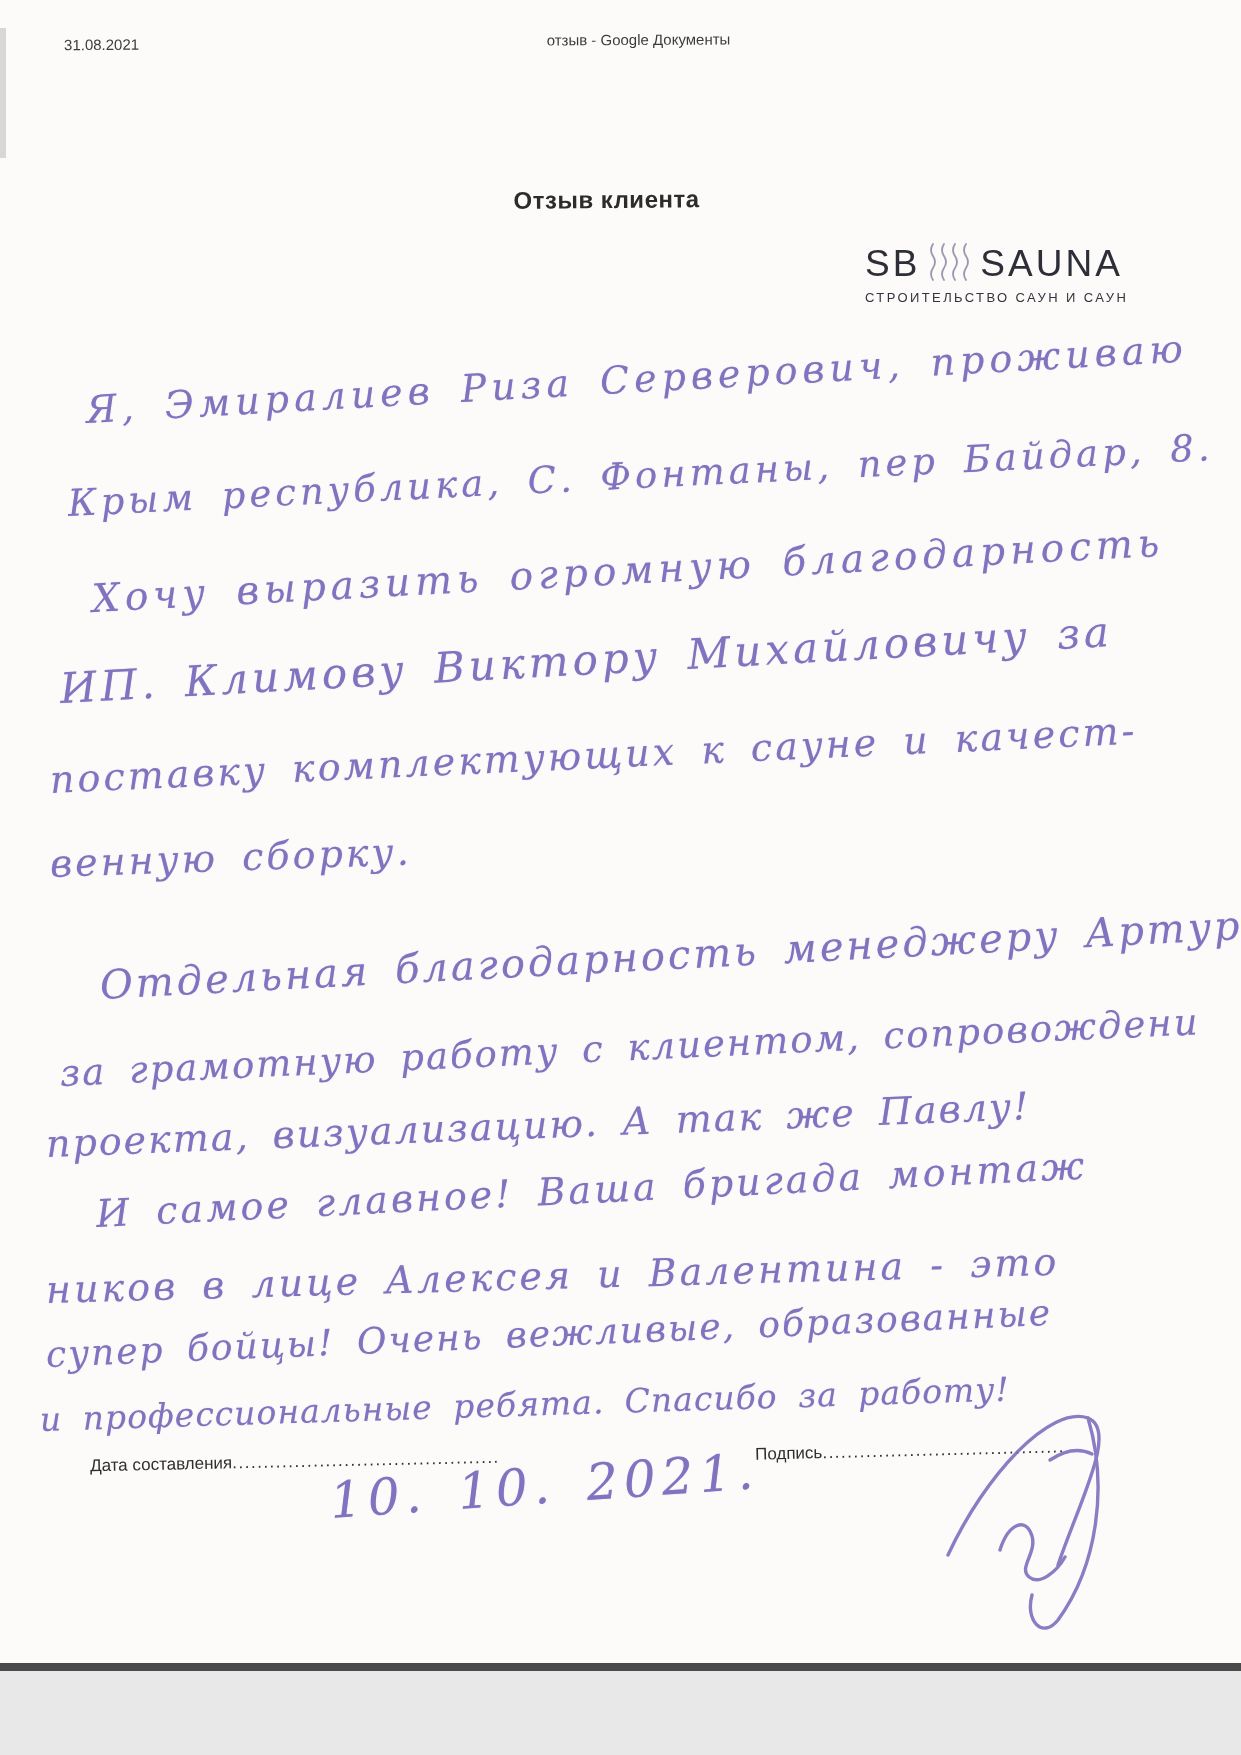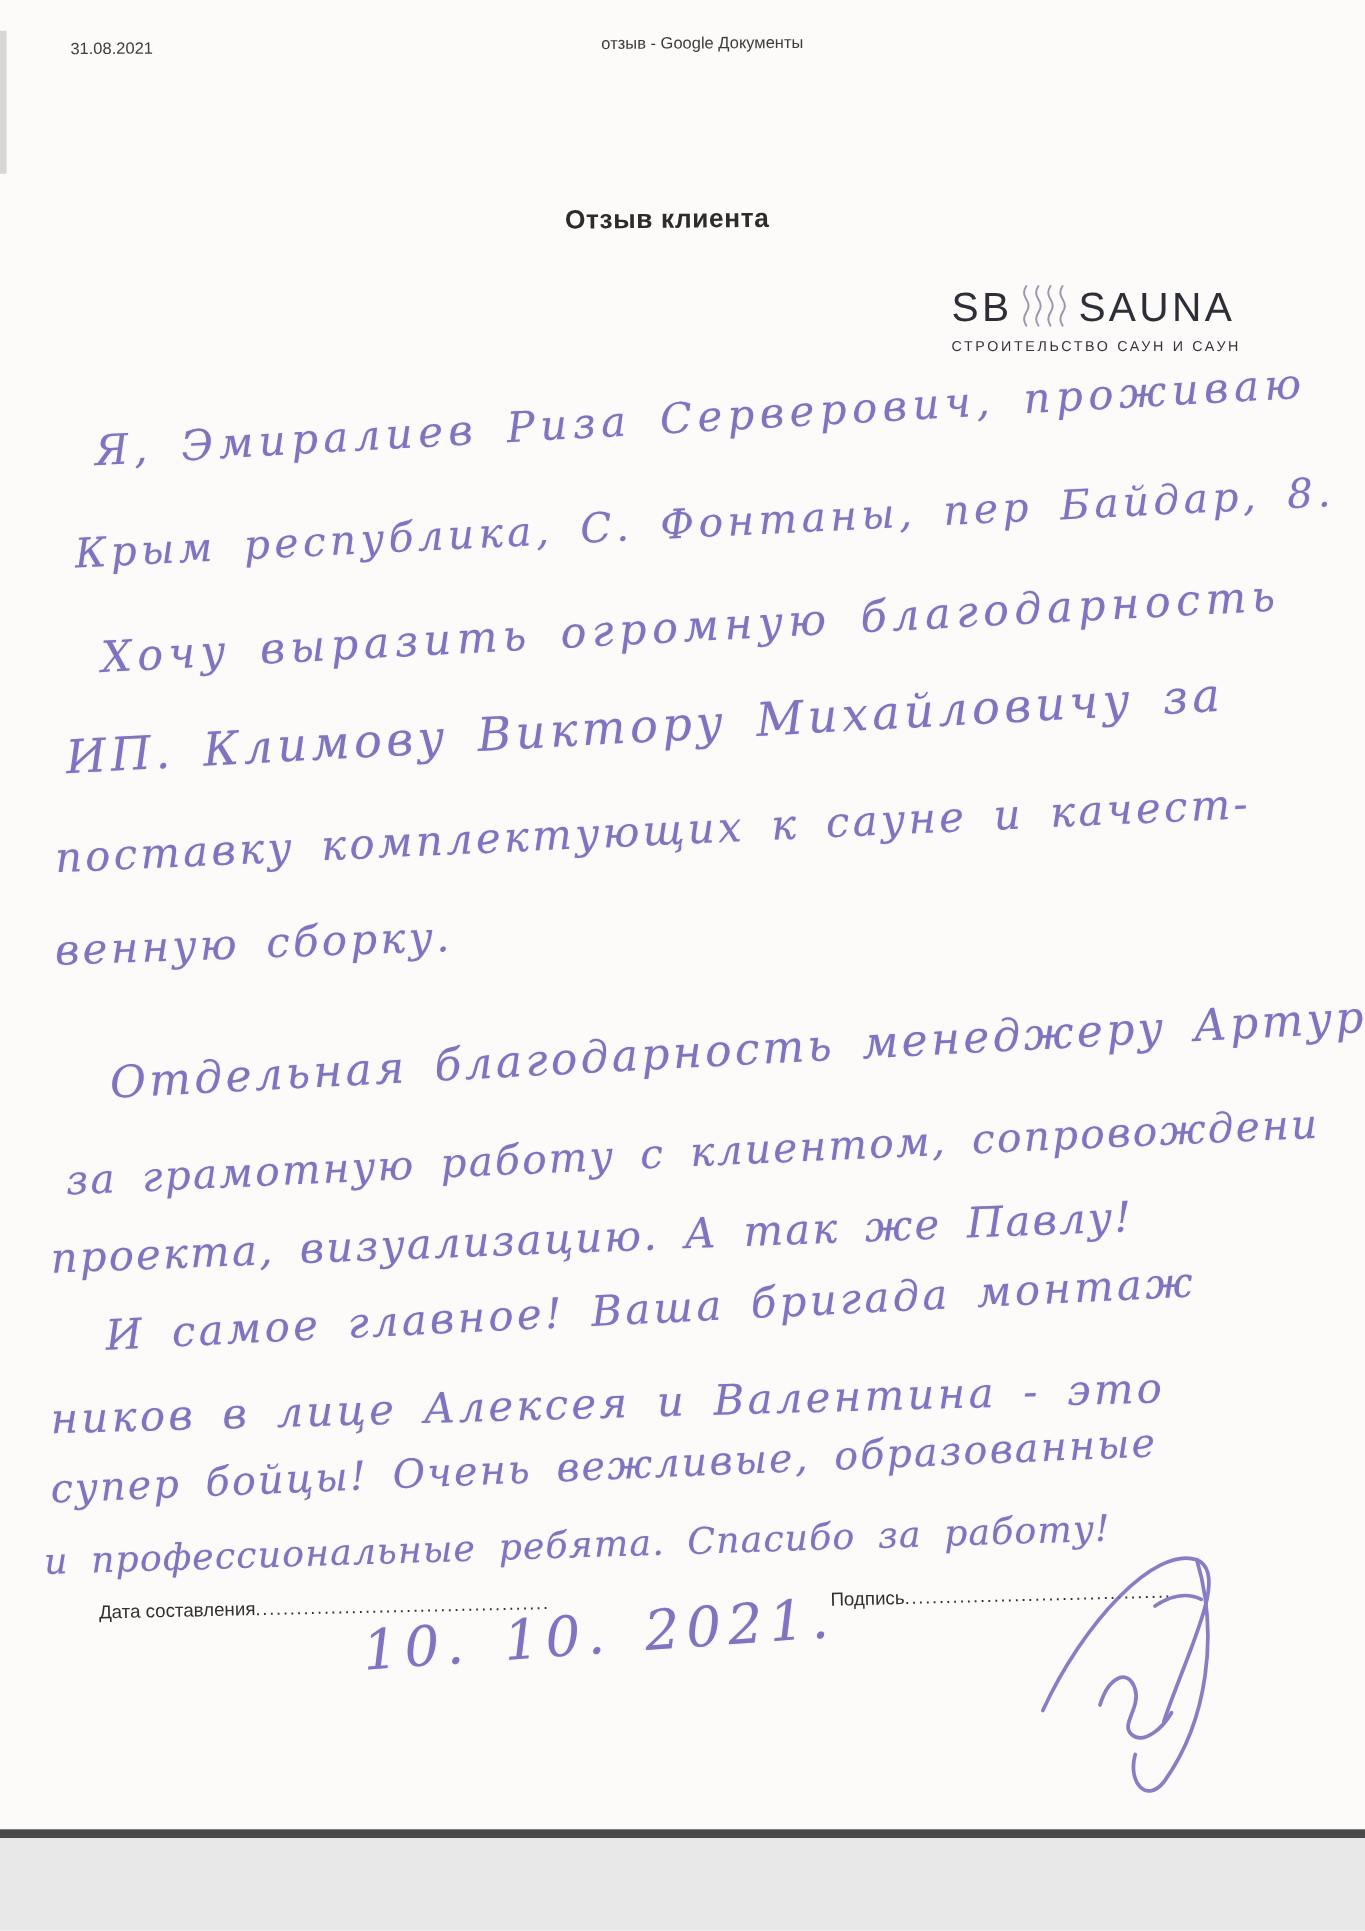--- a/index.html
+++ b/index.html
@@ -15,21 +15,21 @@
   .print-date{position:absolute;left:64px;top:36px;font-size:15px;color:#3c3c3c;transform:rotate(-0.4deg);}
   .print-title{position:absolute;left:0;right:0;top:31px;text-align:center;font-size:15px;color:#3c3c3c;transform:translateX(18px) rotate(-0.3deg);}
   .page-indicator{position:absolute;right:38px;top:1686px;font-size:15px;color:#3c3c3c;}
   .footer-url{position:absolute;left:93px;top:1737px;font-size:15px;color:#3a3a3a;transform:rotate(-0.8deg);white-space:nowrap;}
   
   .edge-left{position:absolute;left:0;top:28px;width:6px;height:130px;background:#b9b9b9;opacity:.55;}
   .edge-bottom{position:absolute;left:0;bottom:0;width:100%;height:8px;background:#4a4a4c;}
   
   .doc-title{position:absolute;left:0;right:0;top:186px;text-align:center;font-size:24px;font-weight:bold;color:#2c2c2c;letter-spacing:.5px;transform:translateX(-14px) rotate(-0.5deg);}
   
-  .logo{position:absolute;left:865px;top:256px;width:300px;}
+  .logo{position:absolute;left:865px;top:240px;width:300px;}
   .logo-row{display:flex;align-items:center;gap:7px;}
   .logo-sb,.logo-sauna{font-size:37px;font-weight:400;color:#2e2e38;letter-spacing:3px;line-height:1;}
   .steam{display:inline-block;margin-top:2px;}
   .logo-tagline{margin-top:4px;font-size:13px;color:#33333e;letter-spacing:2.4px;white-space:nowrap;}
   
   .hw{
     position:absolute;white-space:nowrap;
     font-family:"DejaVu Serif", serif;font-style:italic;
     color:#7668bb;opacity:.92;
     transform-origin:left center;

